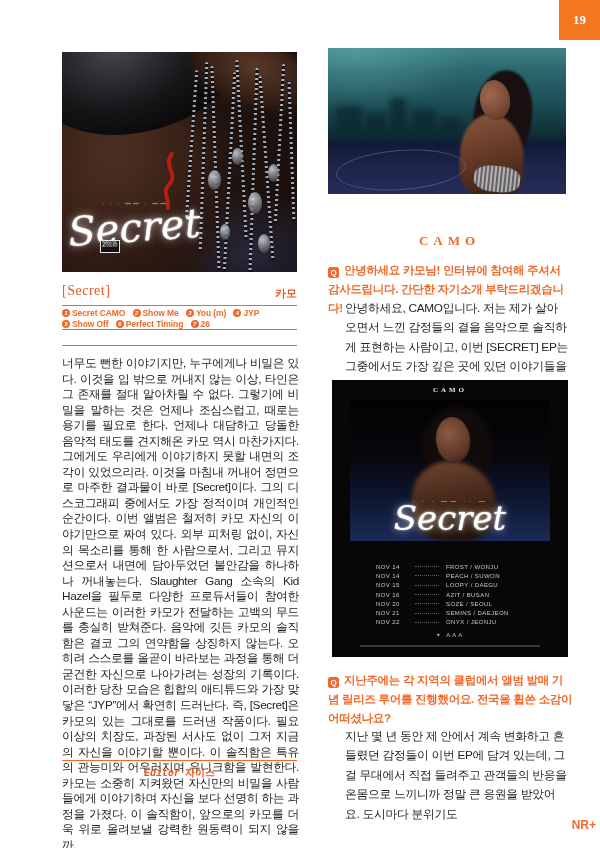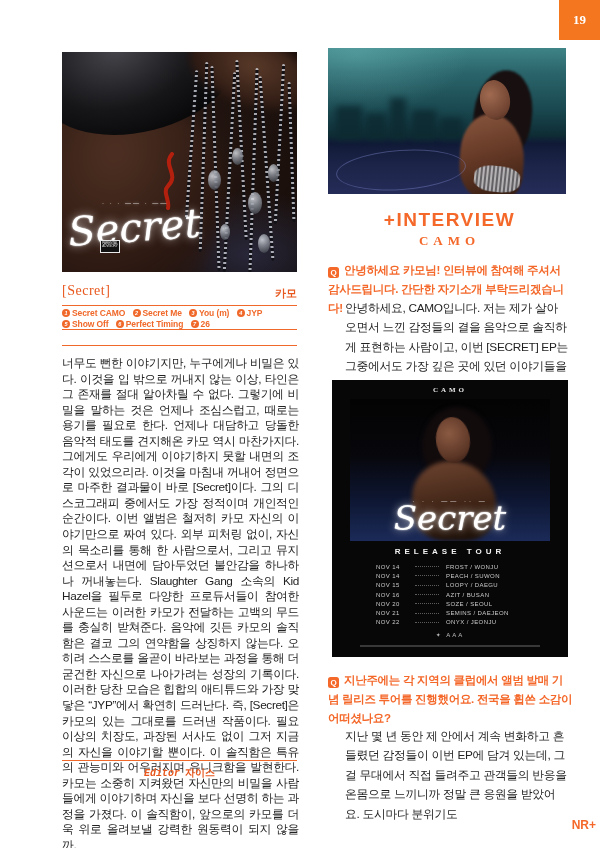--- a/index.html
+++ b/index.html
@@ -167,21 +167,21 @@
     <div class="abs advisory">PARENTAL ADVISORY</div>
   </div>
 
   <div class="abs album-title">[Secret]</div>
   <div class="abs album-artist">카모</div>
 
   <div class="abs h-rule" style="left:62px;top:305px;width:235px;"></div>
 
   <div class="abs tracklist">
     <span class="tr-item"><i class="tnum">1</i><span>Secret CAMO</span></span>
-    <span class="tr-item"><i class="tnum">2</i><span>Secret Me</span></span>
+    <span class="tr-item"><i class="tnum">2</i><span>Show Me</span></span>
     <span class="tr-item"><i class="tnum">3</i><span>You (m)</span></span>
     <span class="tr-item"><i class="tnum">4</i><span>JYP</span></span>
     <span class="tr-item"><i class="tnum">5</i><span>Show Off</span></span>
     <span class="tr-item"><i class="tnum">6</i><span>Perfect Timing</span></span>
     <span class="tr-item"><i class="tnum">7</i><span>26</span></span>
   </div>
 
   <div class="abs h-rule" style="left:62px;top:329px;width:235px;"></div>
   <div class="abs h-rule" style="left:62px;top:345px;width:235px;"></div>
 
@@ -201,39 +201,37 @@
       <div class="skyline" style="left:84px;top:62px;width:24px;height:30px;"></div>
       <div class="skyline" style="left:112px;top:70px;width:22px;height:22px;"></div>
     </div>
     <div class="w-hair"></div>
     <div class="w-torso"></div>
     <div class="w-head"></div>
     <div class="w-top"></div>
     <div class="floor-line"></div>
   </div>
 
-  <div class="abs iv-title">+INTERVIEW</div>
   <div class="abs iv-artist">CAMO</div>
 
   <div class="abs q-block" style="left:328px;top:261px;">
     <span class="q-badge">Q</span><span>안녕하세요 카모님! 인터뷰에 참여해 주셔서 감사드립니다. 간단한 자기소개 부탁드리겠습니다!</span>
   </div>
 
   <div class="abs a-block" style="left:345px;top:299px;">안녕하세요, CAMO입니다. 저는 제가 살아오면서 느낀 감정들의 결을 음악으로 솔직하게 표현하는 사람이고, 이번 [SECRET] EP는 그중에서도 가장 깊은 곳에 있던 이야기들을 꺼낸 작업이에요.</div>
 
   <div class="abs poster">
     <div class="poster-logo">CAMO</div>
     <div class="poster-photo">
       <div class="p-hair"></div>
       <div class="p-body"></div>
       <div class="p-face"></div>
     </div>
     <div class="poster-deco">· · ·                —— ·· —</div>
     <div class="poster-script">Secret</div>
-    <div class="poster-sub">RELEASE TOUR</div>
     <div class="poster-dates">
       <div class="p-row">
           <span class="p-date">NOV 14</span>
           <span class="p-dash"></span>
           <span class="p-venue">FROST / WONJU</span>
         </div>
       <div class="p-row">
           <span class="p-date">NOV 14</span>
           <span class="p-dash"></span>
           <span class="p-venue">PEACH / SUWON</span>

